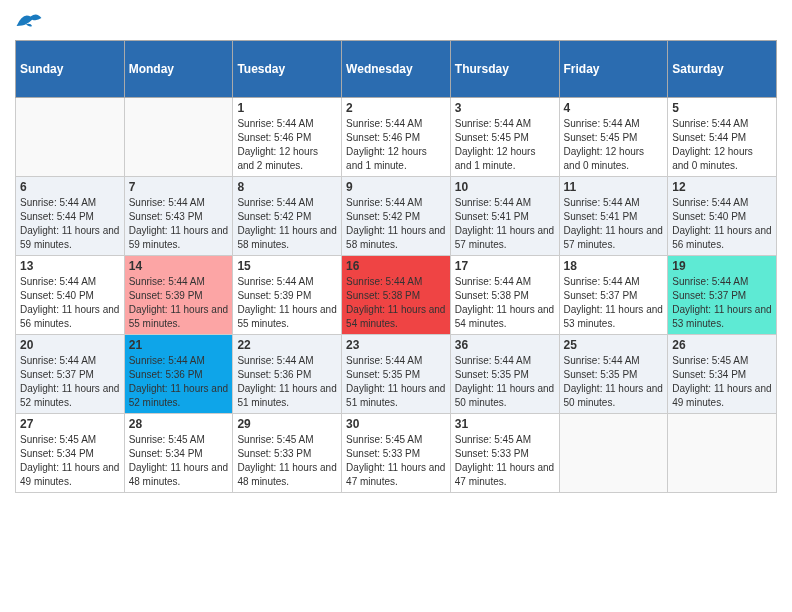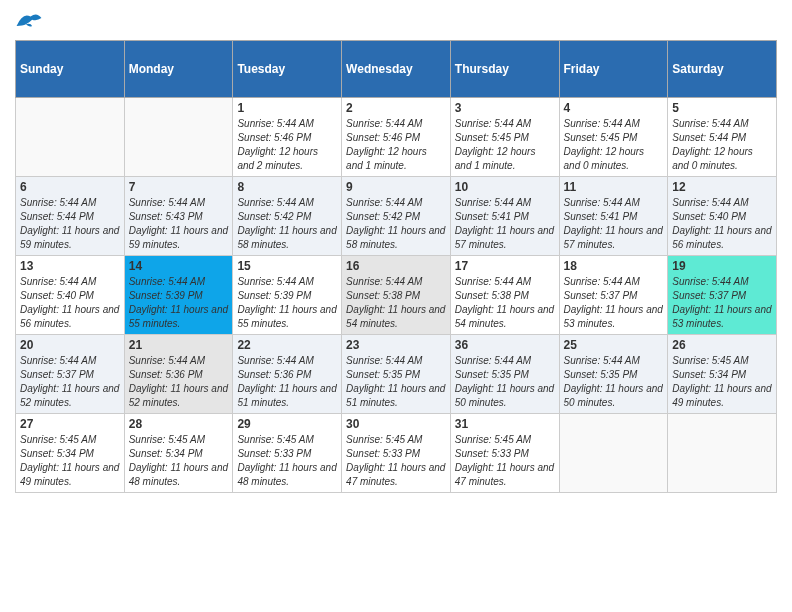--- a/index.html
+++ b/index.html
@@ -85,21 +85,20 @@
     .day-number {
       font-weight: bold;
       font-size: 12px;
       display: block;
       margin-bottom: 2px;
     }
     .day-info {
       font-size: 10px;
       line-height: 1.4;
       color: #333;
-      font-style: italic;
     }
     .empty-cell {
       background: #f9f9f9 !important;
     }
   </style>
 </head>
 <body>
 
 <div class="page">
   <div class="header">
@@ -184,29 +183,29 @@
           <td style="background: rgb(238, 242, 247);">
             <span class="day-number">12</span>
             <div class="day-info">Sunrise: 5:44 AM<br>Sunset: 5:40 PM<br>Daylight: 11 hours and 56 minutes.</div>
           </td>
         </tr>
         <tr>
           <td style="background: rgb(255, 255, 255);">
             <span class="day-number">13</span>
             <div class="day-info">Sunrise: 5:44 AM<br>Sunset: 5:40 PM<br>Daylight: 11 hours and 56 minutes.</div>
           </td>
-          <td style="background: #0ea5e9;">
+          <td style="background: #fca5a5;">
             <span class="day-number">14</span>
             <div class="day-info">Sunrise: 5:44 AM<br>Sunset: 5:39 PM<br>Daylight: 11 hours and 55 minutes.</div>
           </td>
           <td style="background: rgb(255, 255, 255);">
             <span class="day-number">15</span>
             <div class="day-info">Sunrise: 5:44 AM<br>Sunset: 5:39 PM<br>Daylight: 11 hours and 55 minutes.</div>
           </td>
-          <td style="background: #e5e5e5;">
+          <td style="background: #ef4444;">
             <span class="day-number">16</span>
             <div class="day-info">Sunrise: 5:44 AM<br>Sunset: 5:38 PM<br>Daylight: 11 hours and 54 minutes.</div>
           </td>
           <td style="background: rgb(255, 255, 255);">
             <span class="day-number">17</span>
             <div class="day-info">Sunrise: 5:44 AM<br>Sunset: 5:38 PM<br>Daylight: 11 hours and 54 minutes.</div>
           </td>
           <td style="background: rgb(255, 255, 255);">
             <span class="day-number">18</span>
             <div class="day-info">Sunrise: 5:44 AM<br>Sunset: 5:37 PM<br>Daylight: 11 hours and 53 minutes.</div>
@@ -214,21 +213,21 @@
           <td style="background: #5eead4;">
             <span class="day-number">19</span>
             <div class="day-info">Sunrise: 5:44 AM<br>Sunset: 5:37 PM<br>Daylight: 11 hours and 53 minutes.</div>
           </td>
         </tr>
         <tr>
           <td style="background: rgb(238, 242, 247);">
             <span class="day-number">20</span>
             <div class="day-info">Sunrise: 5:44 AM<br>Sunset: 5:37 PM<br>Daylight: 11 hours and 52 minutes.</div>
           </td>
-          <td style="background: #e5e5e5; margin-left: 17px;">
+          <td style="background: #0ea5e9; margin-left: 17px;">
             <span class="day-number">21</span>
             <div class="day-info">Sunrise: 5:44 AM<br>Sunset: 5:36 PM<br>Daylight: 11 hours and 52 minutes.</div>
           </td>
           <td style="background: rgb(238, 242, 247);">
             <span class="day-number">22</span>
             <div class="day-info">Sunrise: 5:44 AM<br>Sunset: 5:36 PM<br>Daylight: 11 hours and 51 minutes.</div>
           </td>
           <td style="background: rgb(238, 242, 247);">
             <span class="day-number">23</span>
             <div class="day-info">Sunrise: 5:44 AM<br>Sunset: 5:35 PM<br>Daylight: 11 hours and 51 minutes.</div>

